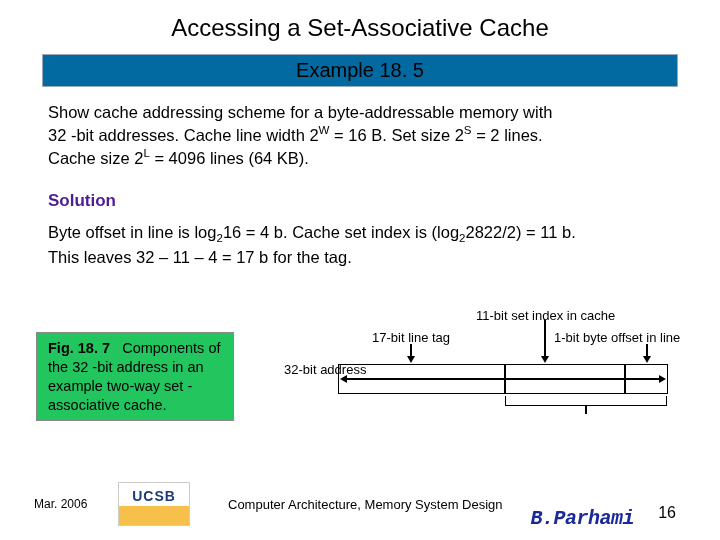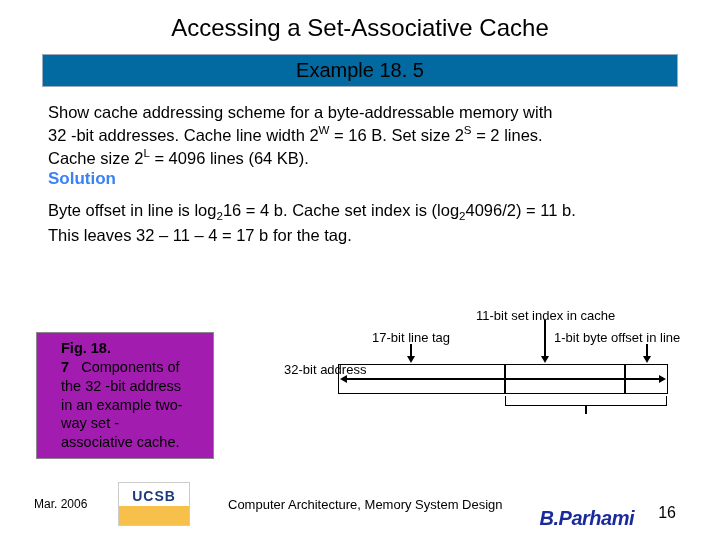--- a/index.html
+++ b/index.html
@@ -27,40 +27,40 @@
     padding: 4px 12px;
   }
   .body-text {
     margin: 14px 48px 0 48px;
     font-size: 16.5px;
     line-height: 1.35;
   }
   .sup { font-size: 0.7em; vertical-align: super; }
   .sub { font-size: 0.7em; vertical-align: sub; }
   .solution {
-    margin: 0 48px 0 48px;
+    margin: 22px 48px 0 48px;
     font-size: 17px;
     font-weight: bold;
-    color: #3b82f6;
+    color: #4c1d95;
   }
   .solution-text {
     margin: 10px 48px 0 48px;
     font-size: 16.5px;
     line-height: 1.4;
   }
   .fig-caption {
     position: absolute;
     left: 36px;
     top: 332px;
-    width: 178px;
-    background: #a21caf;
+    width: 198px;
+    background: #22c55e;
     border: 1px solid #888;
     font-size: 14.5px;
     line-height: 1.3;
-    padding: 6px 24px;
+    padding: 6px 11px;
   }
   .fig-caption .fignum { font-weight: bold; }
   .diagram {
     position: absolute;
     left: 276px;
     top: 318px;
     width: 420px;
     height: 140px;
   }
   .lbl {
@@ -140,21 +140,21 @@
     margin-left: 4px;
   }
   .footer-center {
     font-size: 13px;
     margin-left: 38px;
   }
   .sig {
     position: absolute;
     right: 86px;
     bottom: 10px;
-    font-family: Liberation Sans, sans-serif;
+    font-family: Liberation Mono, monospace;
     font-weight: bold;
     font-style: italic;
     color: #1a2a9a;
     font-size: 20px;
     text-shadow: 1px 0 #fff, -1px 0 #fff, 0 1px #fff, 0 -1px #fff;
     letter-spacing: -0.5px;
   }
   .page-num {
     position: absolute;
     right: 44px;
@@ -171,21 +171,21 @@
 
 <div class="body-text">
   <span>Show cache addressing scheme for a byte-addressable memory with</span><br>
   <span>32 -bit addresses. Cache line width 2</span><span class="sup">W</span><span> = 16 B. Set size 2</span><span class="sup">S</span><span> = 2 lines.</span><br>
   <span>Cache size 2</span><span class="sup">L</span><span> = 4096 lines (64 KB).</span>
 </div>
 
 <div class="solution">Solution</div>
 
 <div class="solution-text">
-  <span>Byte offset in line is log</span><span class="sub">2</span><span>16 = 4 b. Cache set index is (log</span><span class="sub">2</span><span>4096/2) = 11 b.</span><br>
+  <span>Byte offset in line is log</span><span class="sub">2</span><span>16 = 4 b. Cache set index is (log</span><span class="sub">2</span><span>2822/2) = 11 b.</span><br>
   <span>This leaves 32 – 11 – 4 = 17 b for the tag.</span>
 </div>
 
 <div class="fig-caption">
   <span class="fignum">Fig. 18. 7</span>&nbsp;&nbsp;&nbsp;<span>Components of the 32 -bit address in an example two-way set -associative cache.</span>
 </div>
 
 <div class="diagram">
 
   <div class="lbl" style="left:200px; top:-10px; font-weight:500;">11-bit set index in cache</div>

